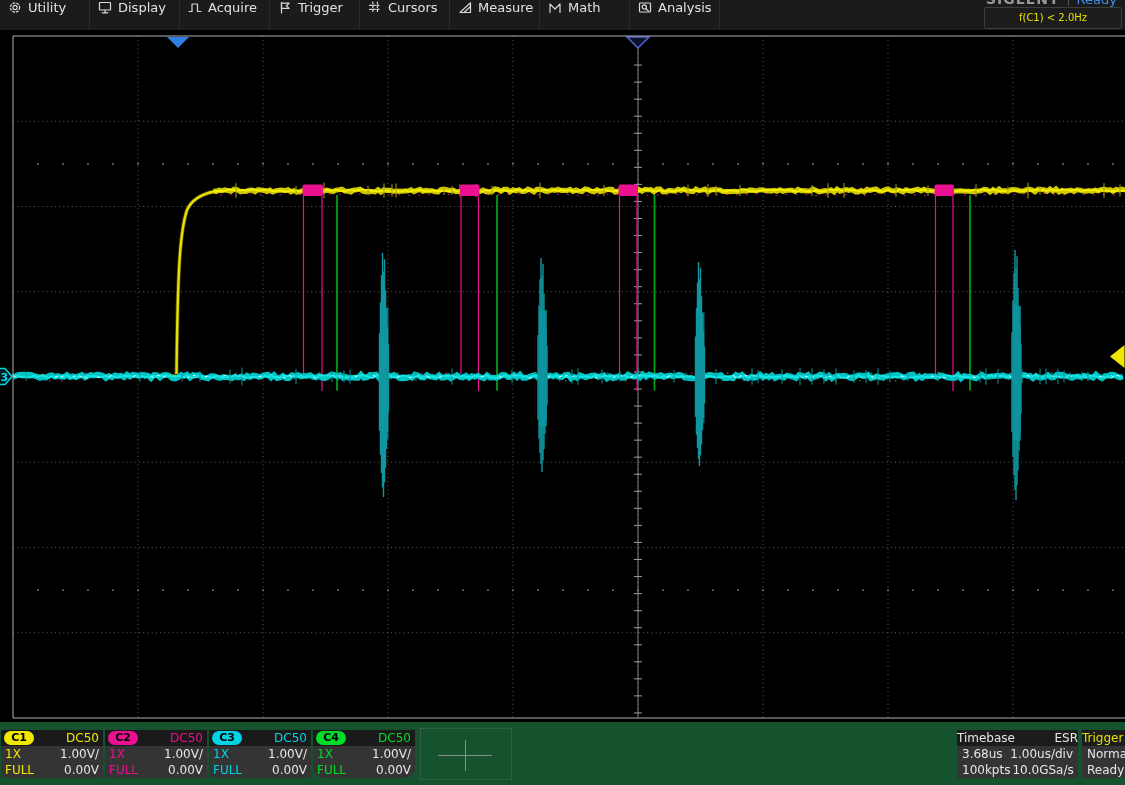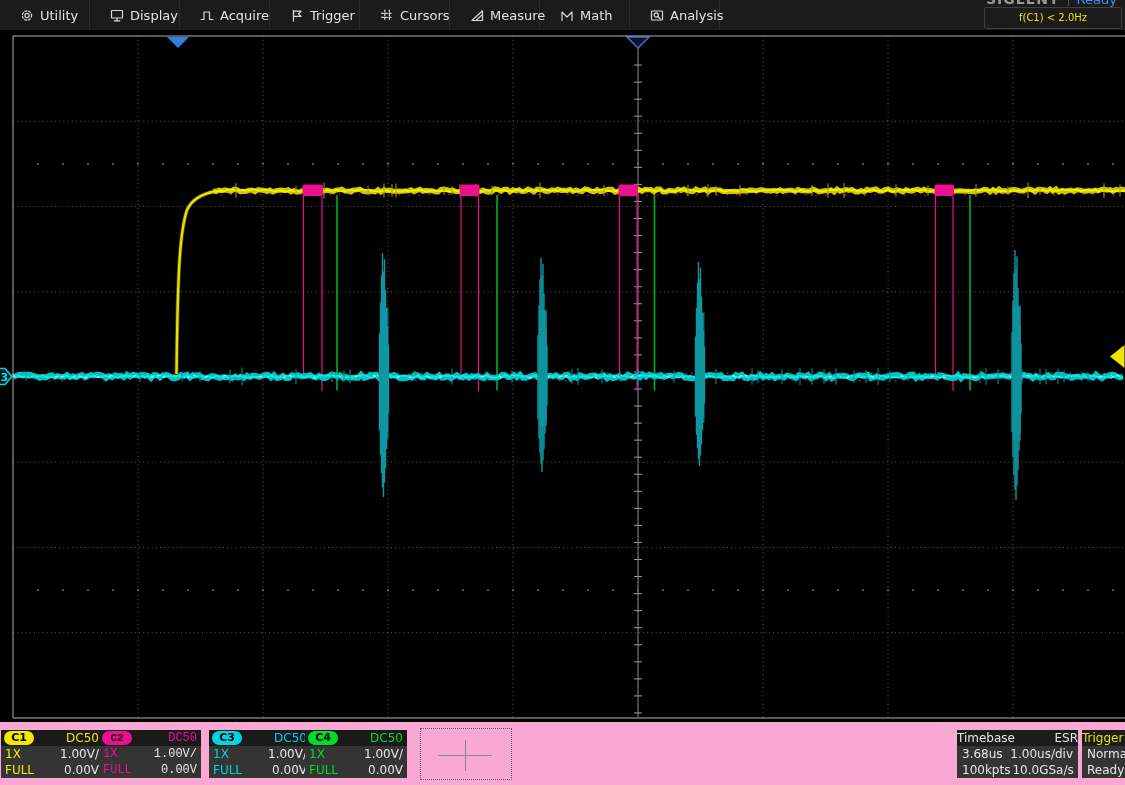--- a/index.html
+++ b/index.html
@@ -1,39 +1,39 @@
 <!DOCTYPE html>
 <html><head>
 <meta charset="utf-8">
 <style>
   html,body{margin:0;padding:0;background:#000;width:1125px;height:785px;overflow:hidden;
     font-family:"DejaVu Sans","Liberation Sans",sans-serif;-webkit-font-smoothing:antialiased;}
   #stage{position:relative;width:1125px;height:785px;background:#000;}
 
   
   #menubar{position:absolute;left:0;top:0;width:100%;height:30px;background:#1b1b1b;display:flex;z-index:2;}
-  .menu-item{width:90px;height:30px;display:flex;align-items:center;padding-left:20px;box-sizing:border-box;
+  .menu-item{width:90px;height:30px;display:flex;align-items:flex-start;padding-left:8px;box-sizing:border-box;
     border-right:1px solid #2b2b2b;color:#e2e2e2;font-size:13px;cursor:default;}
   .menu-item svg{margin-right:6px;flex:0 0 auto;}
   .menu-item svg *{fill:none;stroke:#d8d8d8;stroke-width:1.2;stroke-linecap:round;stroke-linejoin:round;}
 
   
   #brandrow{position:absolute;top:-9px;left:986px;height:16px;display:flex;align-items:center;z-index:3;}
   #brand{color:#989898;font-size:14px;font-weight:bold;letter-spacing:1px;}
   #brand-divider{width:1px;height:14px;background:#555;margin:0 8px;}
   #acq-status{color:#3f8fe8;font-size:13px;}
   #freqbox{position:absolute;left:984px;top:7px;width:136px;height:20px;z-index:3;
     background:#1c1c1c;border:1px solid #3e3e3e;border-radius:2px;
     color:#e8e000;font-size:10px;line-height:20px;text-align:center;}
 
   
   #plot{position:absolute;left:0;top:0;z-index:1;}
 
   
-  #bottombar{position:absolute;left:0;top:722px;width:1125px;height:63px;background:#f9a8d4;z-index:2;}
+  #bottombar{position:absolute;left:0;top:722px;width:1125px;height:63px;background:#14532d;z-index:2;}
   .chbox{position:absolute;top:8px;width:102px;height:48px;background:#343434;font-size:12px;cursor:default;}
   .chhead{height:16px;background:#1a1a1a;display:flex;align-items:center;justify-content:space-between;padding:0 4px 0 3px;}
   .chbadge{display:inline-block;width:30px;height:14px;border-radius:8px;color:#000;font-weight:bold;
     font-size:11px;text-align:center;line-height:14px;}
   .chrow{height:16px;display:flex;align-items:center;justify-content:space-between;padding:0 4px;}
   .chrow .val{color:#e6e6e6;}
   .infobox{position:absolute;top:8px;background:#343434;font-size:12px;color:#e6e6e6;cursor:default;}
   .ihead{height:16px;background:#1c1c1c;display:flex;align-items:center;justify-content:space-between;padding:0 0;}
   .irow{height:16px;display:flex;align-items:center;justify-content:space-between;padding:0 5px;gap:2px;}
   #trigpanel .ihead span{color:#e8e000;}
@@ -544,21 +544,21 @@
           </div>
           <div class="chrow">
             <span class="att" style="color: rgb(242, 233, 0);">1X</span>
             <span class="val">1.00V/</span>
           </div>
           <div class="chrow">
             <span class="bw" style="color: rgb(242, 233, 0);">FULL</span>
             <span class="val">0.00V</span>
           </div>
         </div>
-        <div class="chbox" style="left: 99px; font-family: Liberation Mono, monospace;">
+        <div class="chbox" style="left: 105px;">
           <div class="chhead">
             <span class="chbadge" style="background: rgb(234, 16, 144);">C2</span>
             <span class="coup" style="color: rgb(234, 16, 144);">DC50</span>
           </div>
           <div class="chrow">
             <span class="att" style="color: rgb(234, 16, 144);">1X</span>
             <span class="val">1.00V/</span>
           </div>
           <div class="chrow">
             <span class="bw" style="color: rgb(234, 16, 144);">FULL</span>
@@ -572,21 +572,21 @@
           </div>
           <div class="chrow">
             <span class="att" style="color: rgb(0, 212, 228);">1X</span>
             <span class="val">1.00V/</span>
           </div>
           <div class="chrow">
             <span class="bw" style="color: rgb(0, 212, 228);">FULL</span>
             <span class="val">0.00V</span>
           </div>
         </div>
-        <div class="chbox" style="left: 305px;">
+        <div class="chbox" style="left: 313px; border-radius: 10px;">
           <div class="chhead">
             <span class="chbadge" style="background: rgb(0, 220, 40);">C4</span>
             <span class="coup" style="color: rgb(0, 220, 40);">DC50</span>
           </div>
           <div class="chrow">
             <span class="att" style="color: rgb(0, 220, 40);">1X</span>
             <span class="val">1.00V/</span>
           </div>
           <div class="chrow">
             <span class="bw" style="color: rgb(0, 220, 40);">FULL</span>

